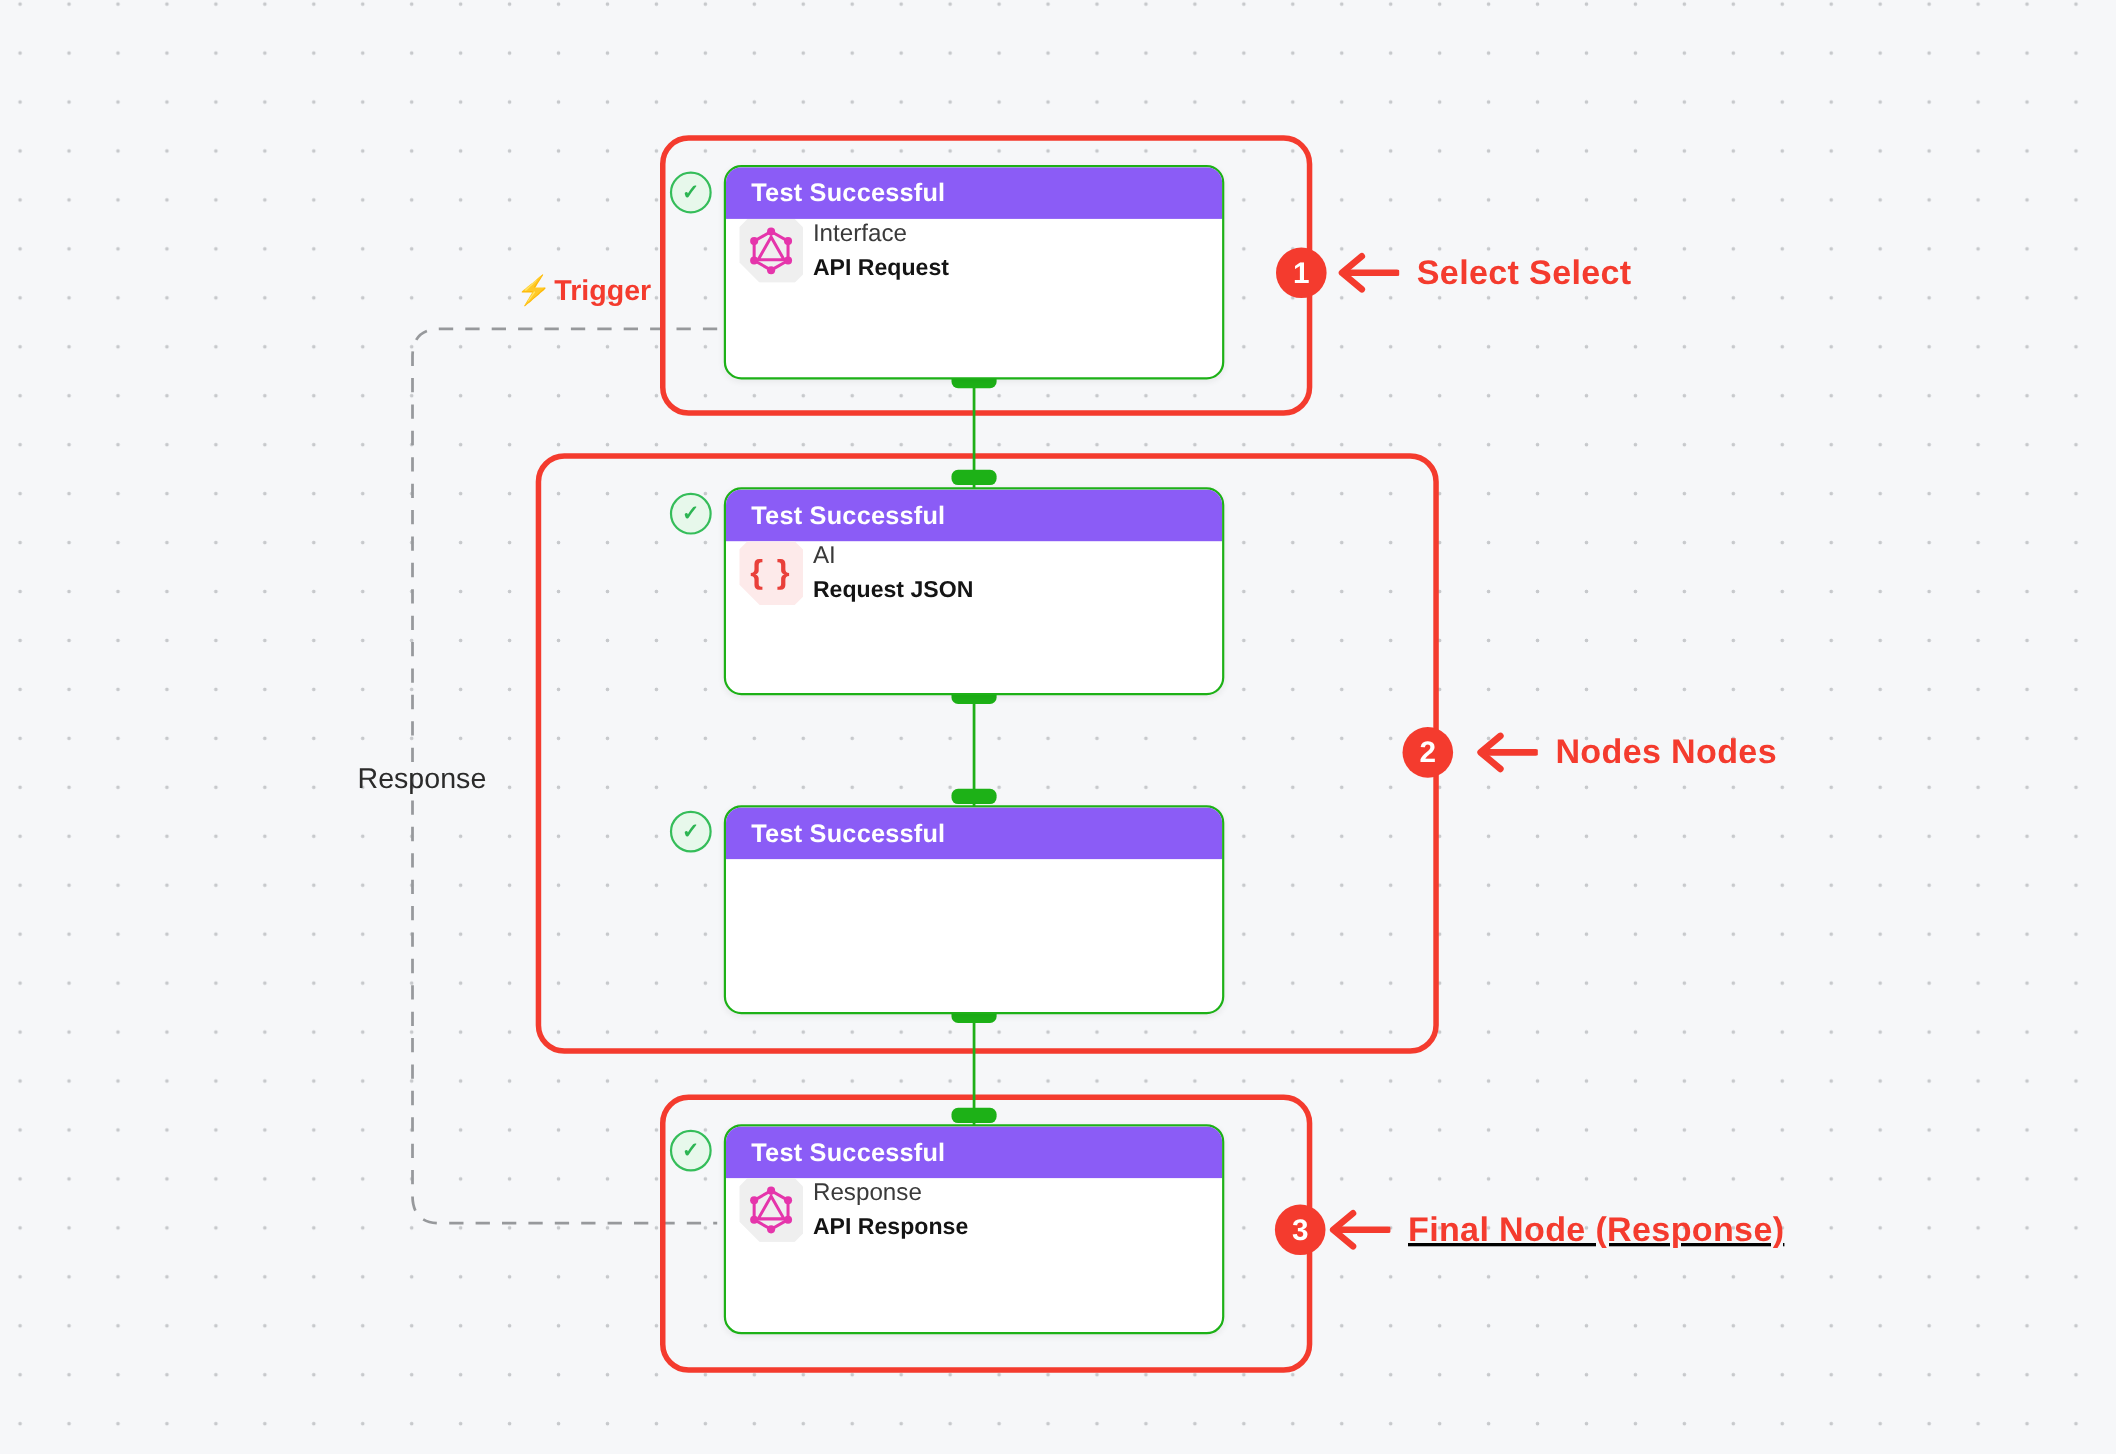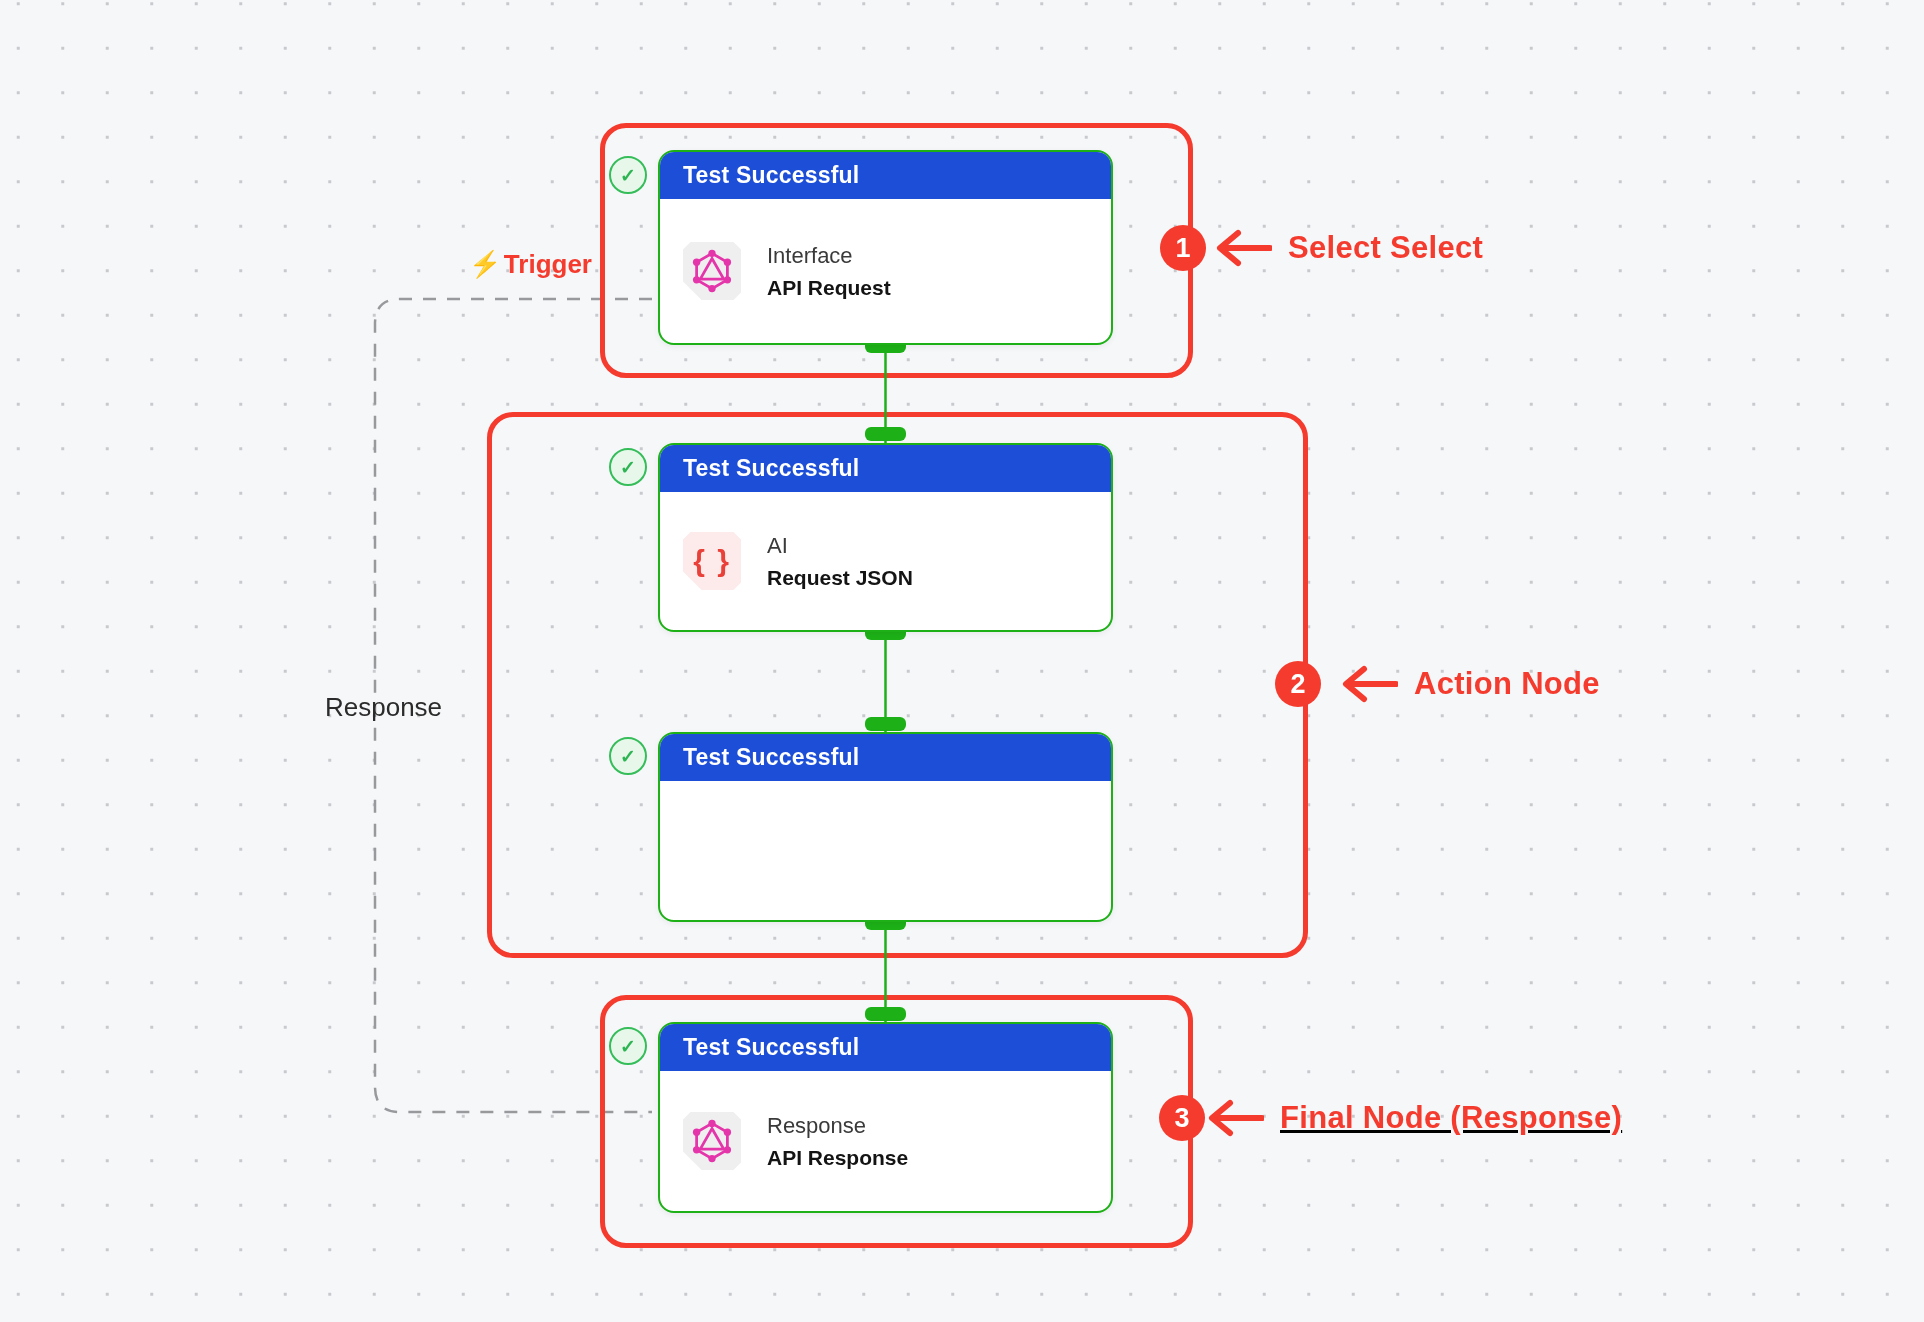--- a/index.html
+++ b/index.html
@@ -13,24 +13,24 @@
   svg.layer{position:absolute;left:0;top:0;width:1924px;height:1322px;pointer-events:none;}
   .underlay{z-index:1;}
   .annot-box{position:absolute;border:5px solid #f43b2e;border-radius:26px;z-index:2;background:transparent;}
   .connectors{z-index:3;}
   .node-card{
     position:absolute;left:658px;width:455px;background:#ffffff;
     border:2px solid #1db117;border-radius:16px;box-sizing:border-box;
     box-shadow:0 2px 6px rgba(0,0,0,0.06);z-index:4;overflow:hidden;
   }
   .node-header{
-    background:#1d4ed8;color:#ffffff;font-weight:bold;font-size:23px;
+    background:#8b5cf6;color:#ffffff;font-weight:bold;font-size:23px;
     height:47px;line-height:47px;padding-left:23px;letter-spacing:0.2px;
   }
-  .node-body{display:flex;align-items:center;gap:26px;padding-left:23px;height:calc(100% - 47px);}
+  .node-body{display:flex;align-items:flex-start;gap:9px;padding-left:12px;height:calc(100% - 47px);}
   .icon-tile{
     width:58px;height:58px;display:flex;align-items:center;justify-content:center;
     clip-path:polygon(13% 0,87% 0,100% 13%,100% 87%,87% 100%,32% 100%,0 68%,0 13%);
   }
   .tile-gray{background:#efefef;}
   .tile-pink{background:#fdeaea;}
   .node-texts{display:flex;flex-direction:column;gap:7px;}
   .node-type{font-size:22px;color:#3a3a3a;}
   .node-title{font-size:21px;font-weight:bold;color:#141414;}
   .check-badge{
@@ -178,21 +178,21 @@
   </div>
 
   <div class="num-circle" style="left:1275px;top:661px;">
       <span>2</span>
     </div>
   <div class="annot-row" style="left:1340px;top:663px;">
     <svg width="58" height="42" viewBox="0 0 58 42">
       <line x1="8" y1="21" x2="56" y2="21" stroke="#f43b2e" stroke-width="6" stroke-linecap="round"></line>
       <polyline points="24,6 6,21 24,36" fill="none" stroke="#f43b2e" stroke-width="6" stroke-linecap="round" stroke-linejoin="round"></polyline>
     </svg>
-    <span class="annot-label">Action Node</span>
+    <span class="annot-label">Nodes Nodes</span>
   </div>
 
   <div class="num-circle" style="left:1159px;top:1095px;">
       <span>3</span>
     </div>
   <div class="annot-row" style="left:1206px;top:1097px;text-decoration:underline;">
     <svg width="58" height="42" viewBox="0 0 58 42">
       <line x1="8" y1="21" x2="56" y2="21" stroke="#f43b2e" stroke-width="6" stroke-linecap="round"></line>
       <polyline points="24,6 6,21 24,36" fill="none" stroke="#f43b2e" stroke-width="6" stroke-linecap="round" stroke-linejoin="round"></polyline>
     </svg>

